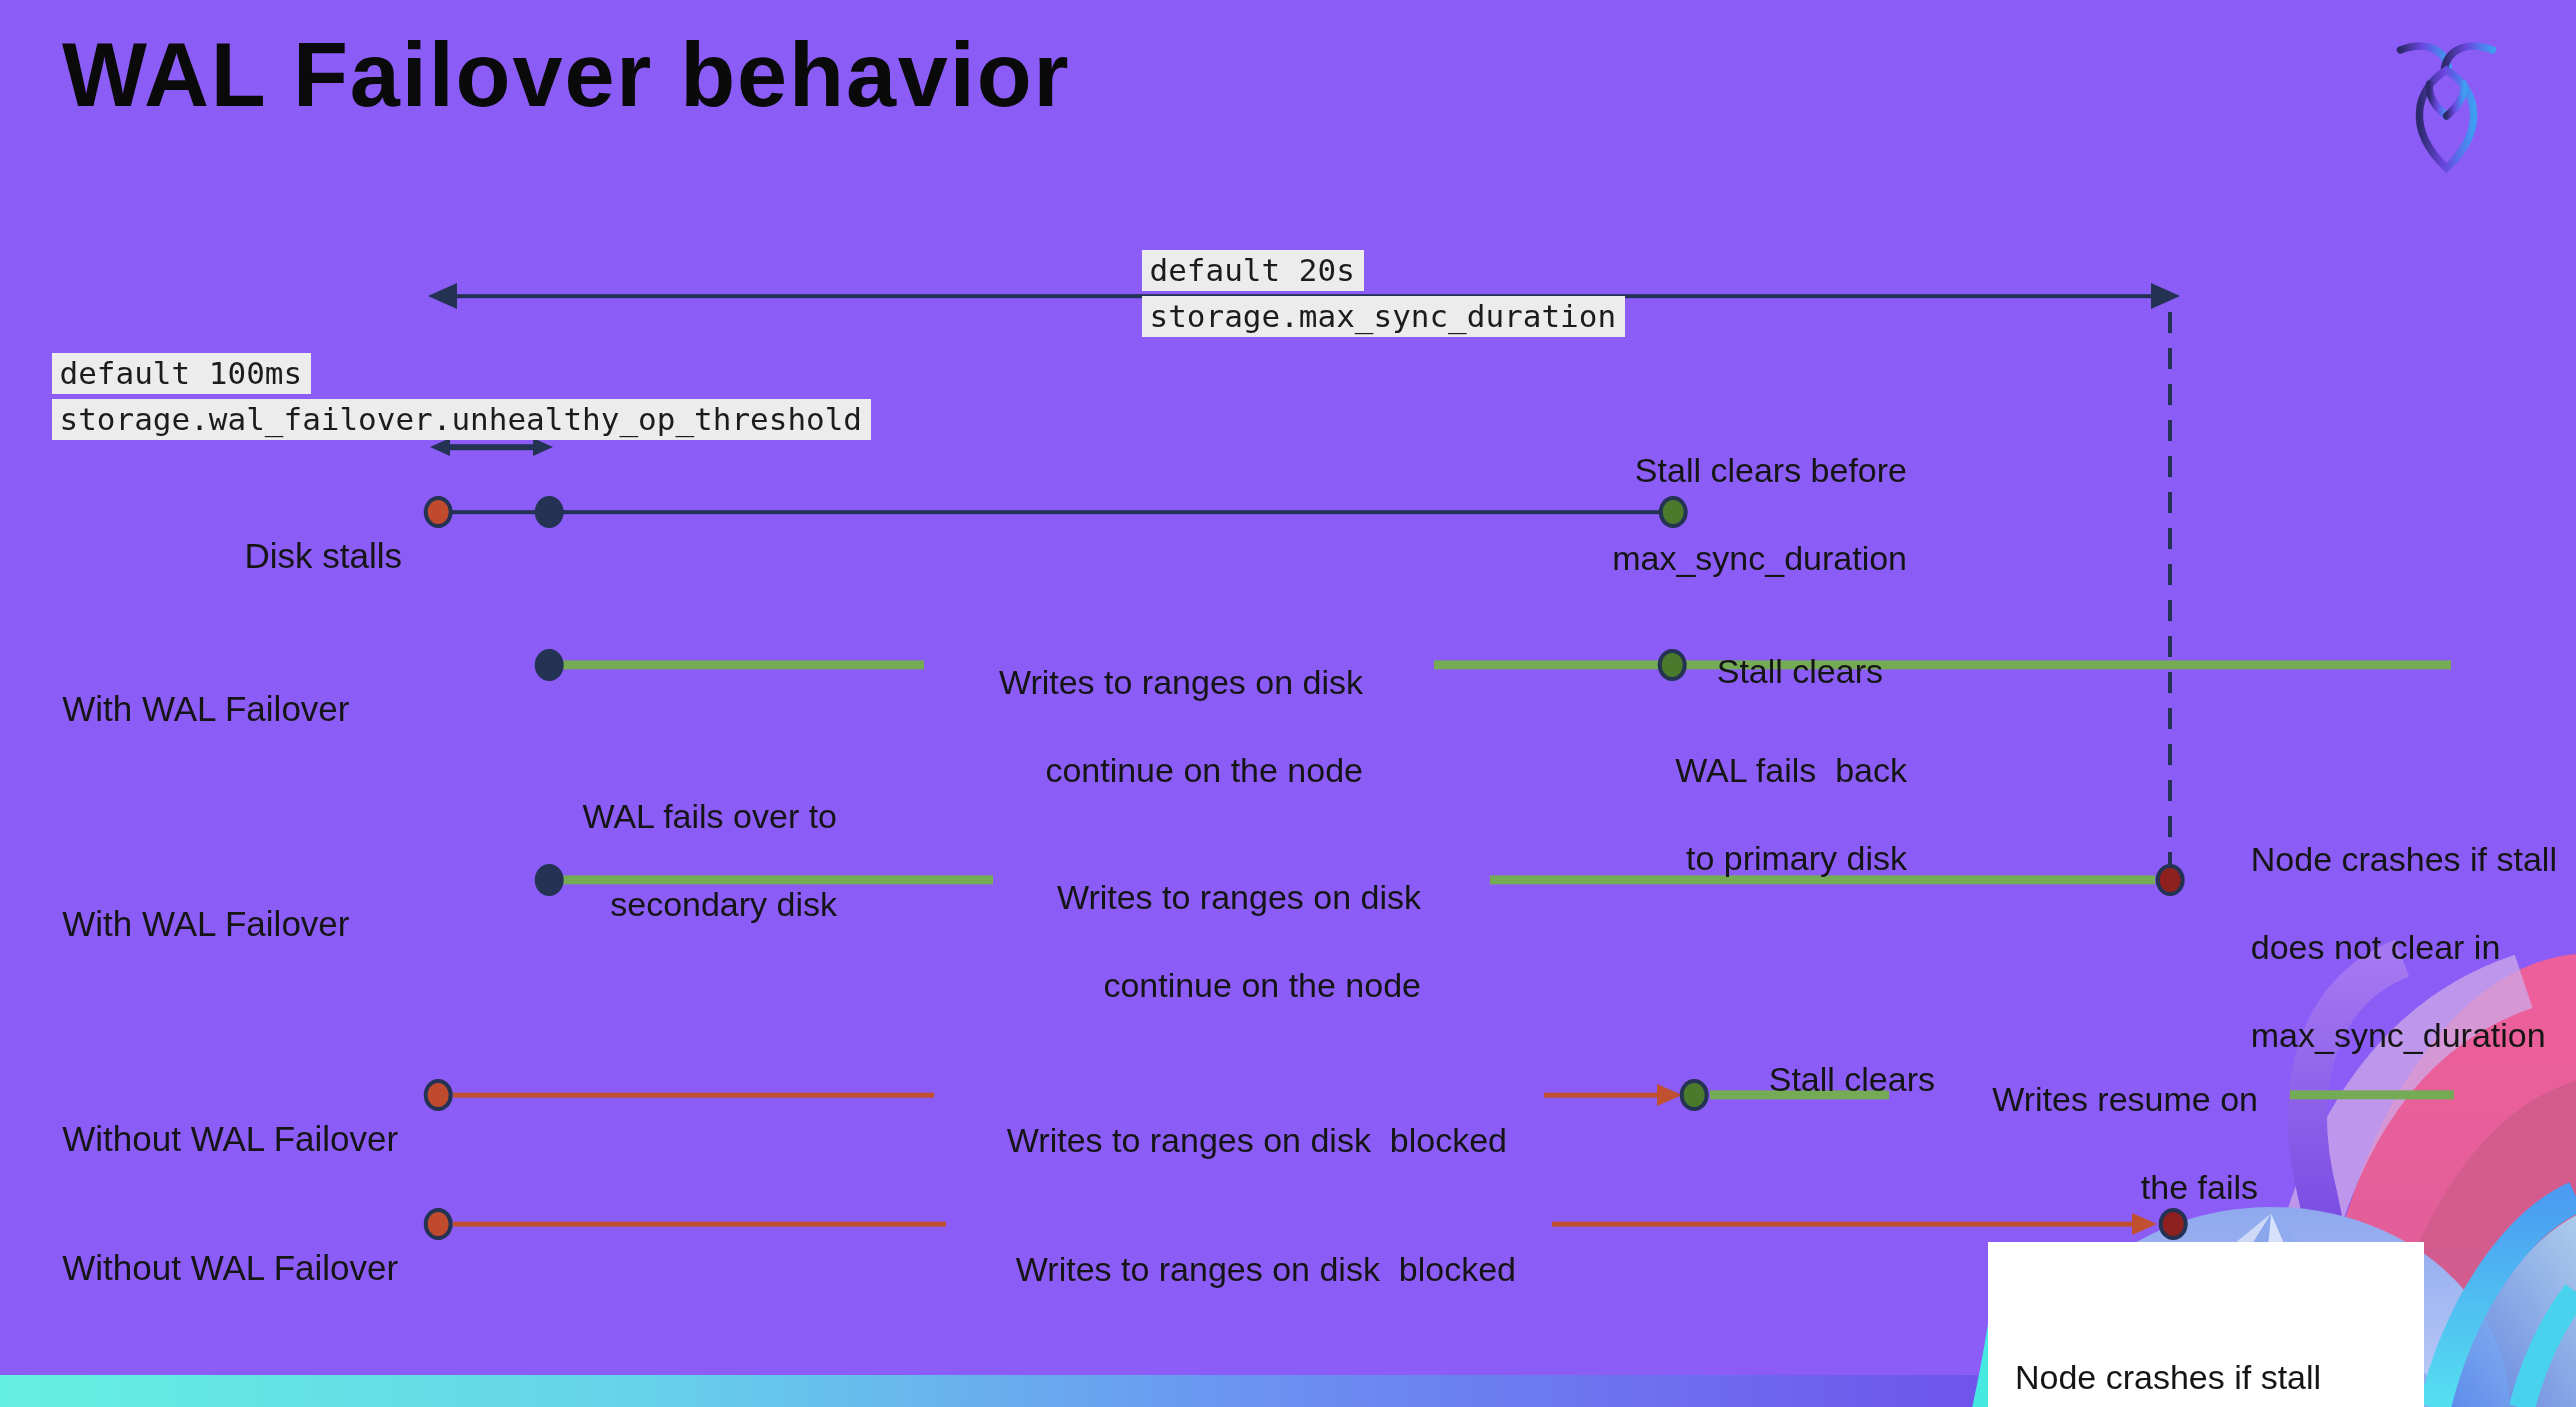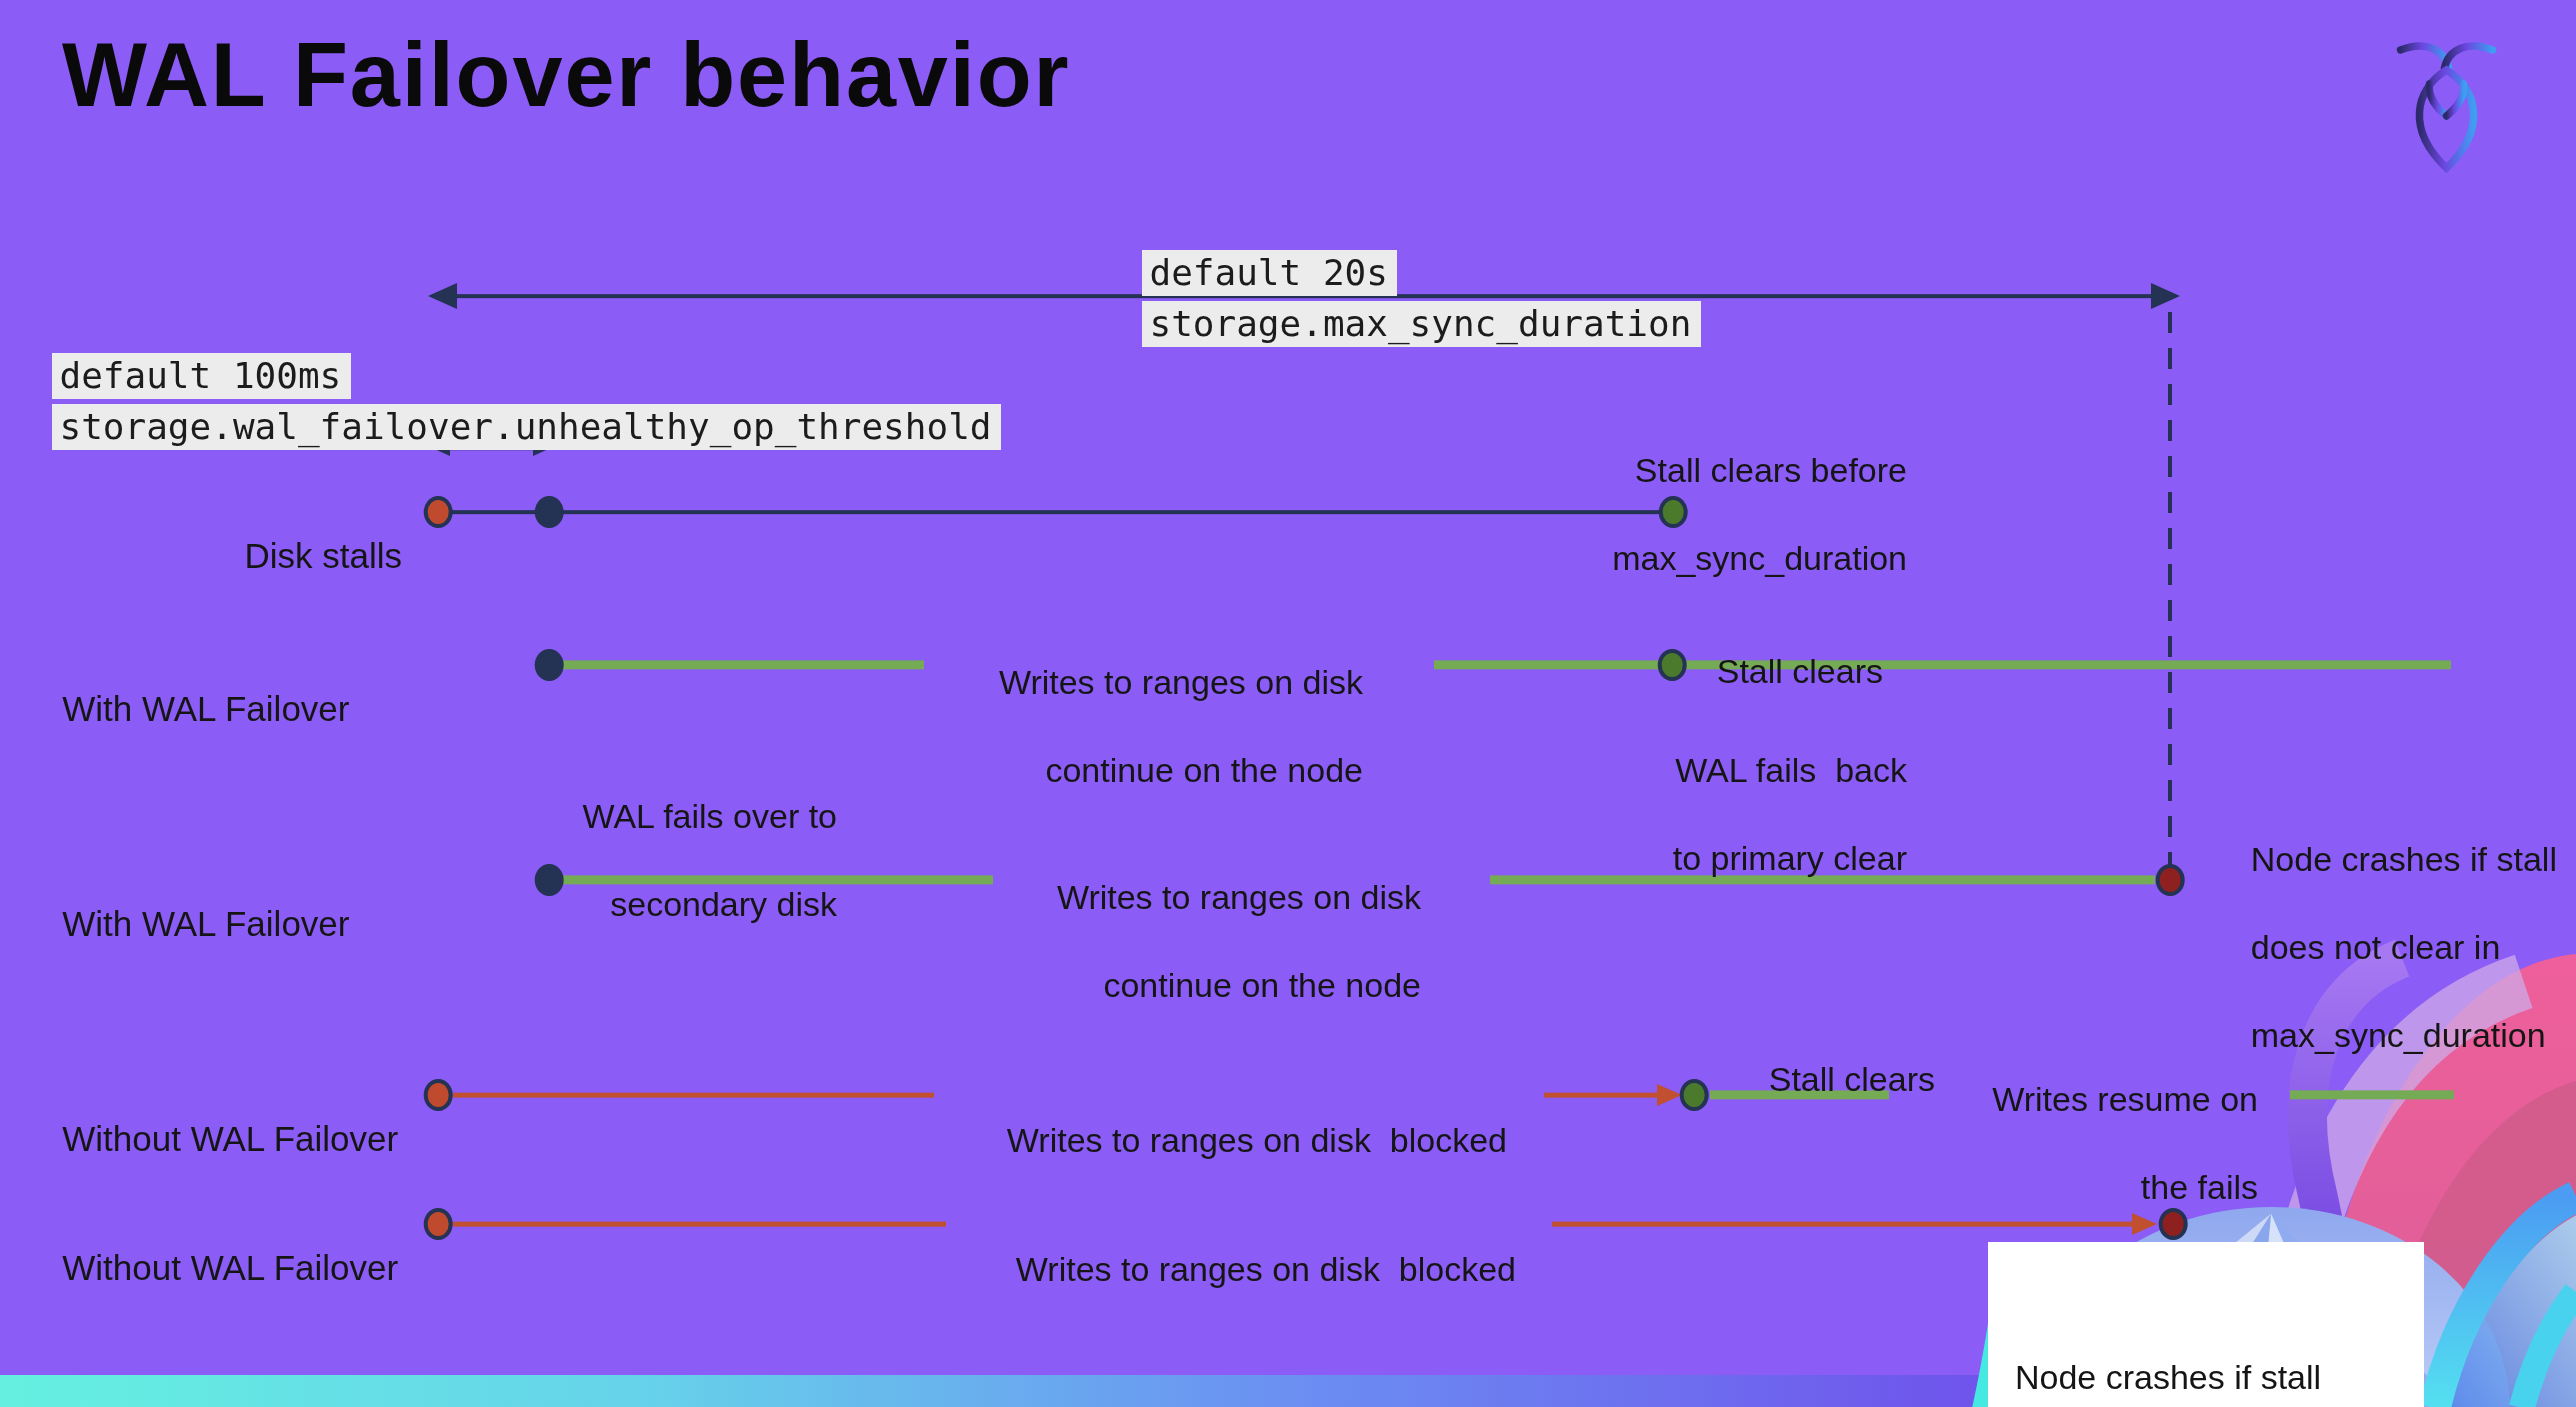--- a/index.html
+++ b/index.html
@@ -5,21 +5,21 @@
   html,body{margin:0;padding:0;background:#ffffff;}
   #canvas{position:relative;width:2576px;height:1408px;overflow:hidden;background:#8b5cf6;
           font-family:"Liberation Sans","DejaVu Sans",sans-serif;color:#141414;}
   .abs{position:absolute;}
   
   .title{left:62px;top:24px;font-size:90px;font-weight:700;letter-spacing:1.9px;color:#0a0a0a;z-index:6;}
   
   .callout{z-index:6;line-height:1;}
   .callout .cl-row{margin-bottom:4.7px;}
   .callout .cl-pill{display:inline-block;background:#ececec;color:#1c1c1c;
-     font-family:"DejaVu Sans Mono","Liberation Mono",monospace;font-size:36px;padding:4.7px 9.3px 5.6px 7.5px;}
+     font-family:"DejaVu Sans Mono","Liberation Mono",monospace;font-size:31px;padding:4.7px 9.3px 5.6px 7.5px;}
   
   .hl{position:absolute;transform:translateY(-50%);z-index:4;}
   .hl.navy{height:3.7px;background:#243354;}
   .hl.green{height:9.3px;background:#76ab56;}
   .hl.red{height:4.7px;background:#c0502f;}
   
   .ah{position:absolute;width:0;height:0;transform:translateY(-50%);z-index:4;}
   .ah.left-navy{border-top:13px solid transparent;border-bottom:13px solid transparent;border-right:29px solid #243354;}
   .ah.right-navy{border-top:13px solid transparent;border-bottom:13px solid transparent;border-left:29px solid #243354;}
   .ah.left-navy-sm{border-top:9.3px solid transparent;border-bottom:9.3px solid transparent;border-right:20.6px solid #243354;}
@@ -165,21 +165,21 @@
   <div class="dot green" style="left:1672px;top:665px;"></div>
   <div class="ann" style="left:1462px;top:605px;width:421px;">
     <span>Stall clears</span>
   </div>
   <div class="ann" style="left:416px;top:750px;width:421px;">
     <span>WAL fails over to</span><br>
     <span>secondary disk</span>
   </div>
   <div class="ann" style="left:1486px;top:704px;width:421px;">
     <span>WAL fails  back</span><br>
-    <span>to primary clear</span>
+    <span>to primary disk</span>
   </div>
 
   <div class="lbl" style="left:23.4px;top:859px;">
     <span>With WAL Failover</span>
   </div>
   <div class="dot navy" style="left:549px;top:880px;"></div>
   <div class="hl green" style="left:561px;top:880px;width:432px;"></div>
   <div class="ann" style="left:1000px;top:831px;width:421px;">
     <span>Writes to ranges on disk</span><br>
     <span>continue on the node</span>

